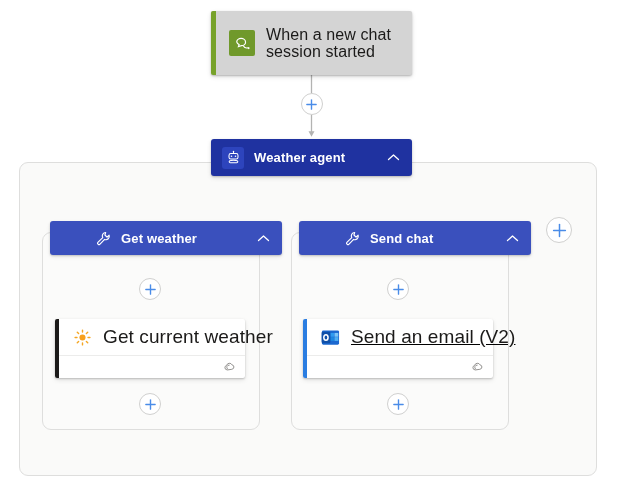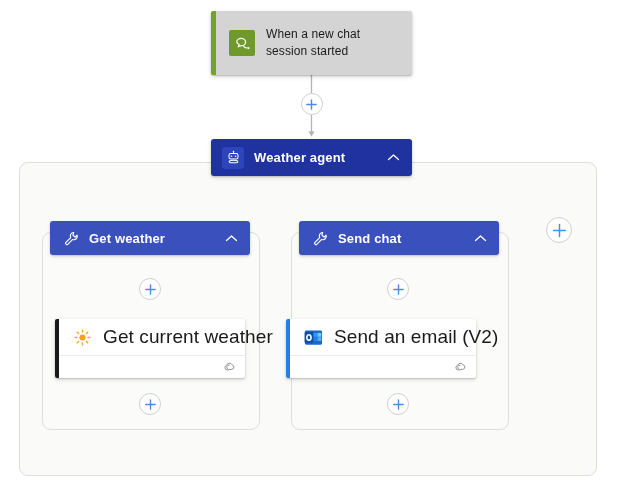--- a/index.html
+++ b/index.html
@@ -55,21 +55,21 @@
     margin-left: 13px;
     background: #70992b;
     border-radius: 2px;
     flex: 0 0 26px;
     display: flex;
     align-items: center;
     justify-content: center;
   }
   .trigger-label {
     margin-left: 11px;
-    font-size: 12px;
+    font-size: 16px;
     color: #1b1a19;
     line-height: 17px;
     letter-spacing: 0.1px;
     white-space: pre-line;
   }
 
   
   .agent-node {
     position: absolute;
     left: 211px;
@@ -144,20 +144,21 @@
     position: absolute;
     top: 221px;
     width: 200px;
     height: 34px;
     background: #3a50bd;
     border-radius: 3px;
     box-shadow: 0 1px 2px rgba(0,0,0,0.18), 0 2px 4px rgba(0,0,0,0.08);
     display: flex;
     align-items: center;
     z-index: 7;
+    padding-left: 32px;
   }
   .tool-header.left  { left: 50px; }
   .tool-header.right { left: 299px; }
   .tool-header-icon {
     margin-left: 14px;
     flex: 0 0 auto;
     display: flex;
     align-items: center;
   }
   .tool-header-label {
@@ -174,21 +175,21 @@
     position: absolute;
     top: 319px;
     width: 190px;
     background: #ffffff;
     border-radius: 2px;
     box-shadow: 0 1px 2px rgba(0,0,0,0.20), 0 2px 5px rgba(0,0,0,0.10);
     display: flex;
     z-index: 7;
   }
   .action-card.left  { left: 55px; }
-  .action-card.right { left: 286px; }
+  .action-card.right { left: 303px; text-decoration: underline; }
   .card-accent {
     width: 4px;
     flex: 0 0 4px;
     border-radius: 2px 0 0 2px;
   }
   .card-body {
     flex: 1 1 auto;
     min-width: 0;
   }
   .card-main {

